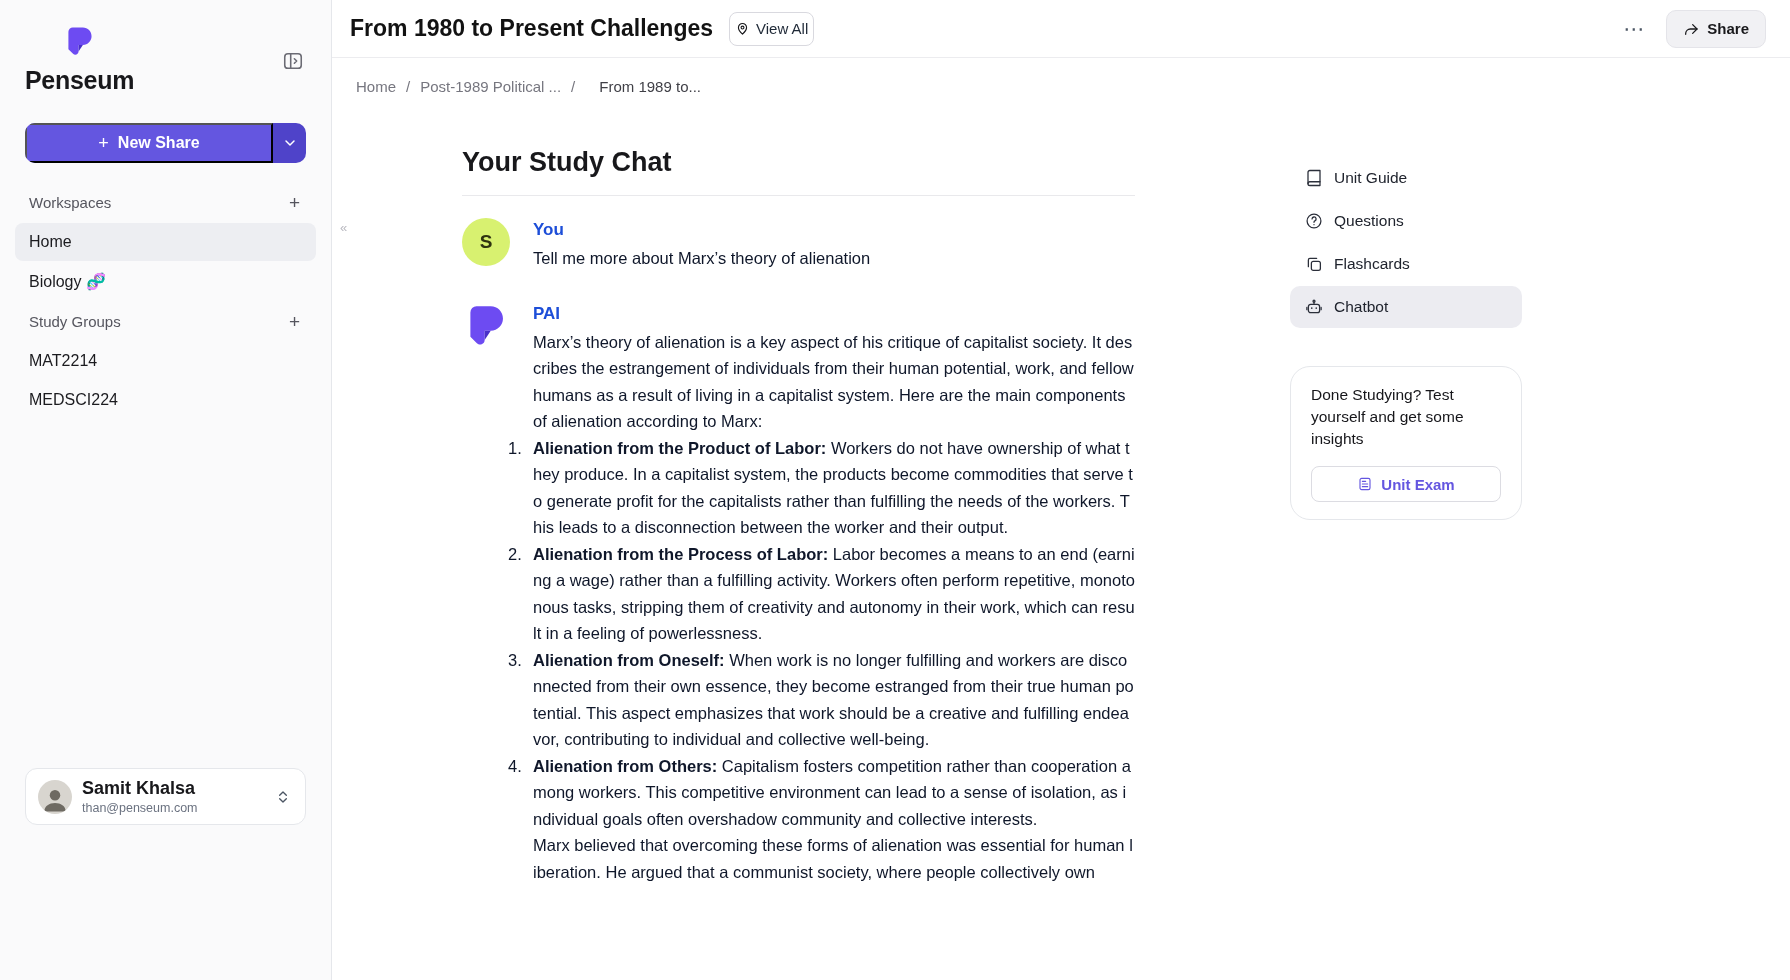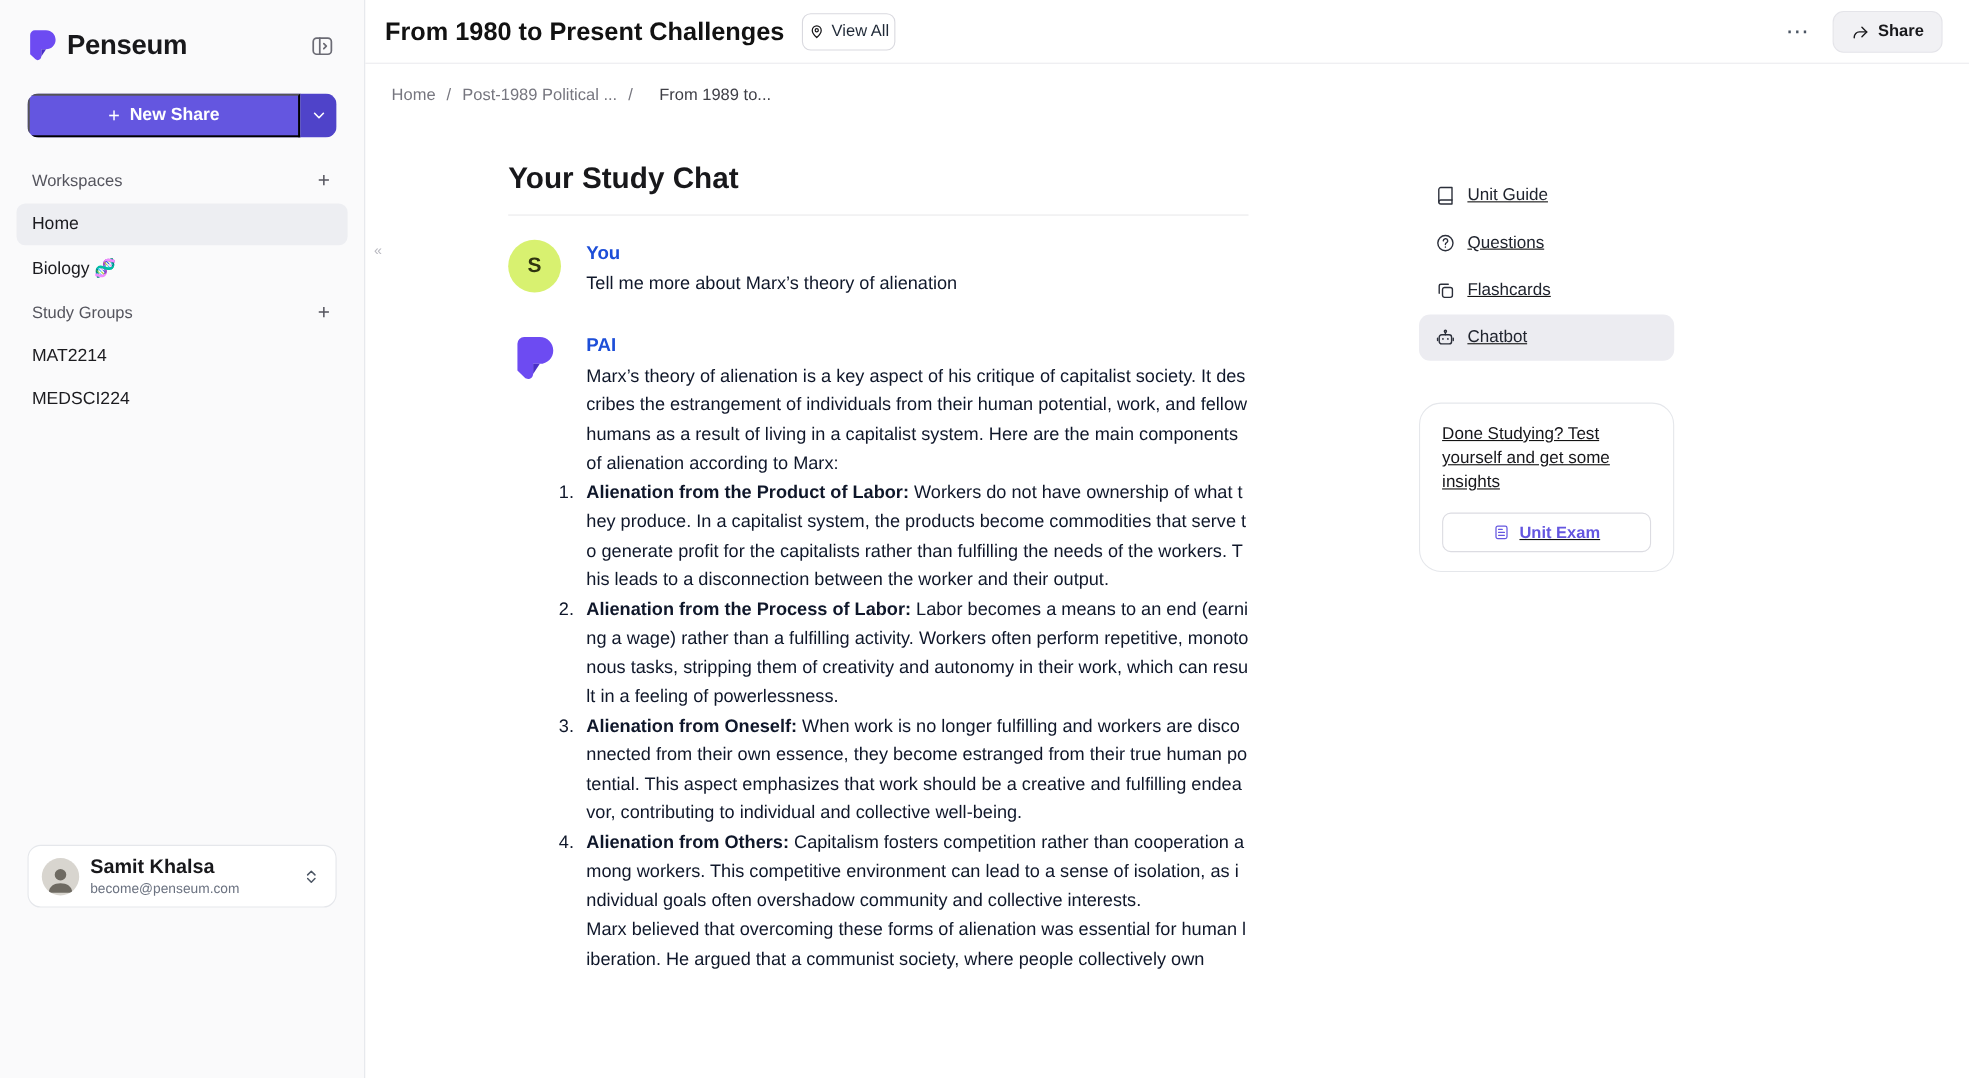--- a/index.html
+++ b/index.html
@@ -7,21 +7,21 @@
   --avatar-green:#D8F170; --selected-bg:#EDEEF2; --border:#E5E7EB; --muted:#6B7280;
 }
 *{margin:0;padding:0;box-sizing:border-box;}
 html,body{width:1790px;height:980px;overflow:hidden;}
 body{font-family:"Liberation Sans",sans-serif;background:#fff;color:#141414;}
 .app{display:flex;width:100%;height:100%;}
 
 
 .sidebar{width:332px;flex:none;background:#FAFAFB;border-right:1px solid var(--border);padding:26px 25px;position:relative;}
 .brand-row{display:flex;align-items:center;justify-content:space-between;margin-bottom:28px;}
-.brand{display:flex;align-items:center;gap:9px;cursor:pointer;}
+.brand{display:flex;align-items:center;gap:9px;cursor:pointer;flex-direction:column;}
 .brand svg{width:27px;height:31px;}
 .brand-name{font-size:25px;font-weight:700;letter-spacing:-0.3px;color:#18181b;}
 .icon-btn{background:none;border:none;cursor:pointer;color:#6b6b74;display:flex;align-items:center;justify-content:center;padding:2px;}
 .new-lesson{display:flex;width:100%;height:40px;border:none;border-radius:10px;overflow:hidden;cursor:pointer;margin-bottom:20px;padding:0;}
 .nl-main{flex:1;background:var(--accent);color:#fff;font-size:16px;font-weight:700;display:flex;align-items:center;justify-content:center;gap:9px;font-family:inherit;}
 .nl-plus{font-size:18px;font-weight:400;}
 .nl-cap{width:33px;background:var(--accent-dark);display:flex;align-items:center;justify-content:center;color:#fff;border:none;cursor:pointer;}
 .section-row{display:flex;align-items:center;justify-content:space-between;color:#55555e;font-size:15px;padding:10px 4px;}
 .plus-btn{background:none;border:none;font-size:19px;color:#55555e;cursor:pointer;line-height:1;padding:0 2px;}
 .nav-item{display:flex;align-items:center;font-size:16px;color:#1b1b1f;padding:10px 14px;margin:1px -10px;border-radius:8px;cursor:pointer;}
@@ -56,21 +56,21 @@
 .msg-avatar.logo svg{width:38px;height:44px;}
 .msg-content{flex:1;min-width:0;}
 .msg-author{font-size:17px;font-weight:700;color:#1d4ed8;padding-top:2px;}
 .msg-text{margin-top:5px;font-size:16.5px;line-height:26.5px;color:#0f172a;word-break:break-all;}
 ol.points{list-style:none;counter-reset:pt;}
 ol.points li{counter-increment:pt;position:relative;}
 ol.points li::before{content:counter(pt) ".";position:absolute;left:-25px;}
 .msg-text b{font-weight:700;}
 
 
-.right-panel{width:232px;margin-left:auto;margin-right:268px;margin-top:62px;flex:none;text-decoration:underline;}
+.right-panel{width:232px;margin-left:auto;margin-right:268px;margin-top:62px;flex:none;}
 .rp-item{display:flex;align-items:center;gap:11px;height:42px;padding:0 15px;border-radius:10px;font-size:15.5px;color:#20242e;cursor:pointer;margin-bottom:1px;}
 .rp-item.selected{background:#ECECF1;}
 .rp-item svg{width:18px;height:18px;flex:none;color:#2b2f3a;}
 .exam-card{margin-top:38px;border:1px solid var(--border);border-radius:20px;padding:17px 20px;}
 .exam-text{font-size:15.5px;line-height:22px;color:#16161a;}
 .exam-btn{margin-top:16px;width:100%;height:36px;display:flex;align-items:center;justify-content:center;gap:8px;background:#fff;border:1px solid #dcdce2;border-radius:8px;color:var(--accent);font-size:15px;font-weight:700;cursor:pointer;font-family:inherit;}
 .exam-btn svg{width:16px;height:16px;}
 .ico{display:flex;align-items:center;justify-content:center;}
 </style>
 </head>
@@ -134,21 +134,21 @@
 
     <div class="user-card">
       <div class="avatar-photo">
         <svg width="30" height="30" viewBox="0 0 24 24">
           <circle cx="12" cy="9" r="4.2" fill="#6e6a62"></circle>
           <path d="M3.5 22c0-4.5 4-6.8 8.5-6.8s8.5 2.3 8.5 6.8z" fill="#6e6a62"></path>
         </svg>
       </div>
       <div class="user-meta">
         <div class="user-name">Samit Khalsa</div>
-        <div class="user-email">become@penseum.com</div>
+        <div class="user-email">than@penseum.com</div>
       </div>
       <button class="icon-btn">
         <svg width="16" height="16" viewBox="0 0 24 24" fill="none" stroke="#4b5563" stroke-width="2" stroke-linecap="round" stroke-linejoin="round">
           <polyline points="7,9.5 12,4.5 17,9.5"></polyline>
           <polyline points="7,14.5 12,19.5 17,14.5"></polyline>
         </svg>
       </button>
     </div>
   </aside>
 

